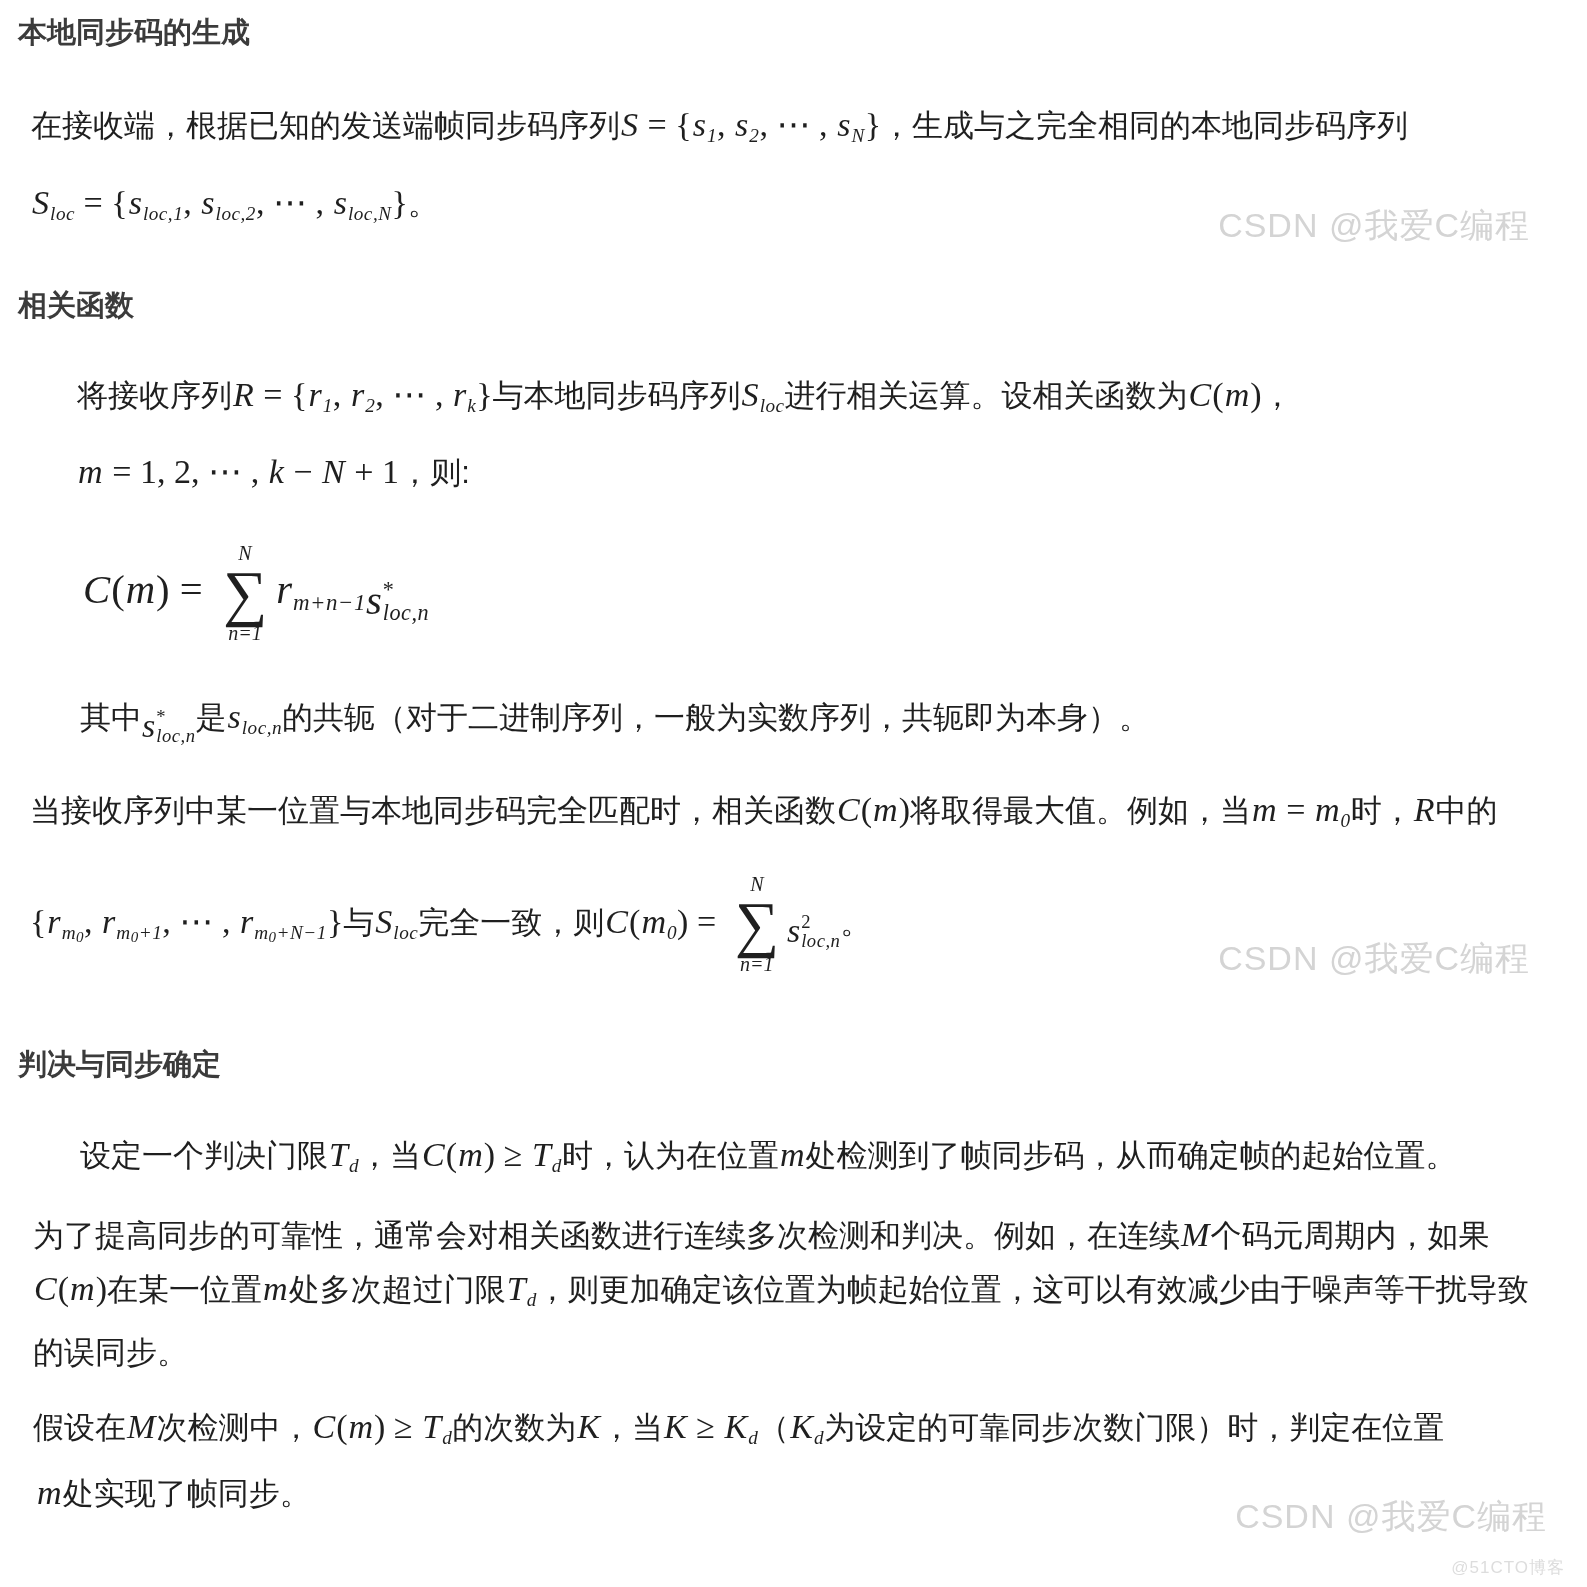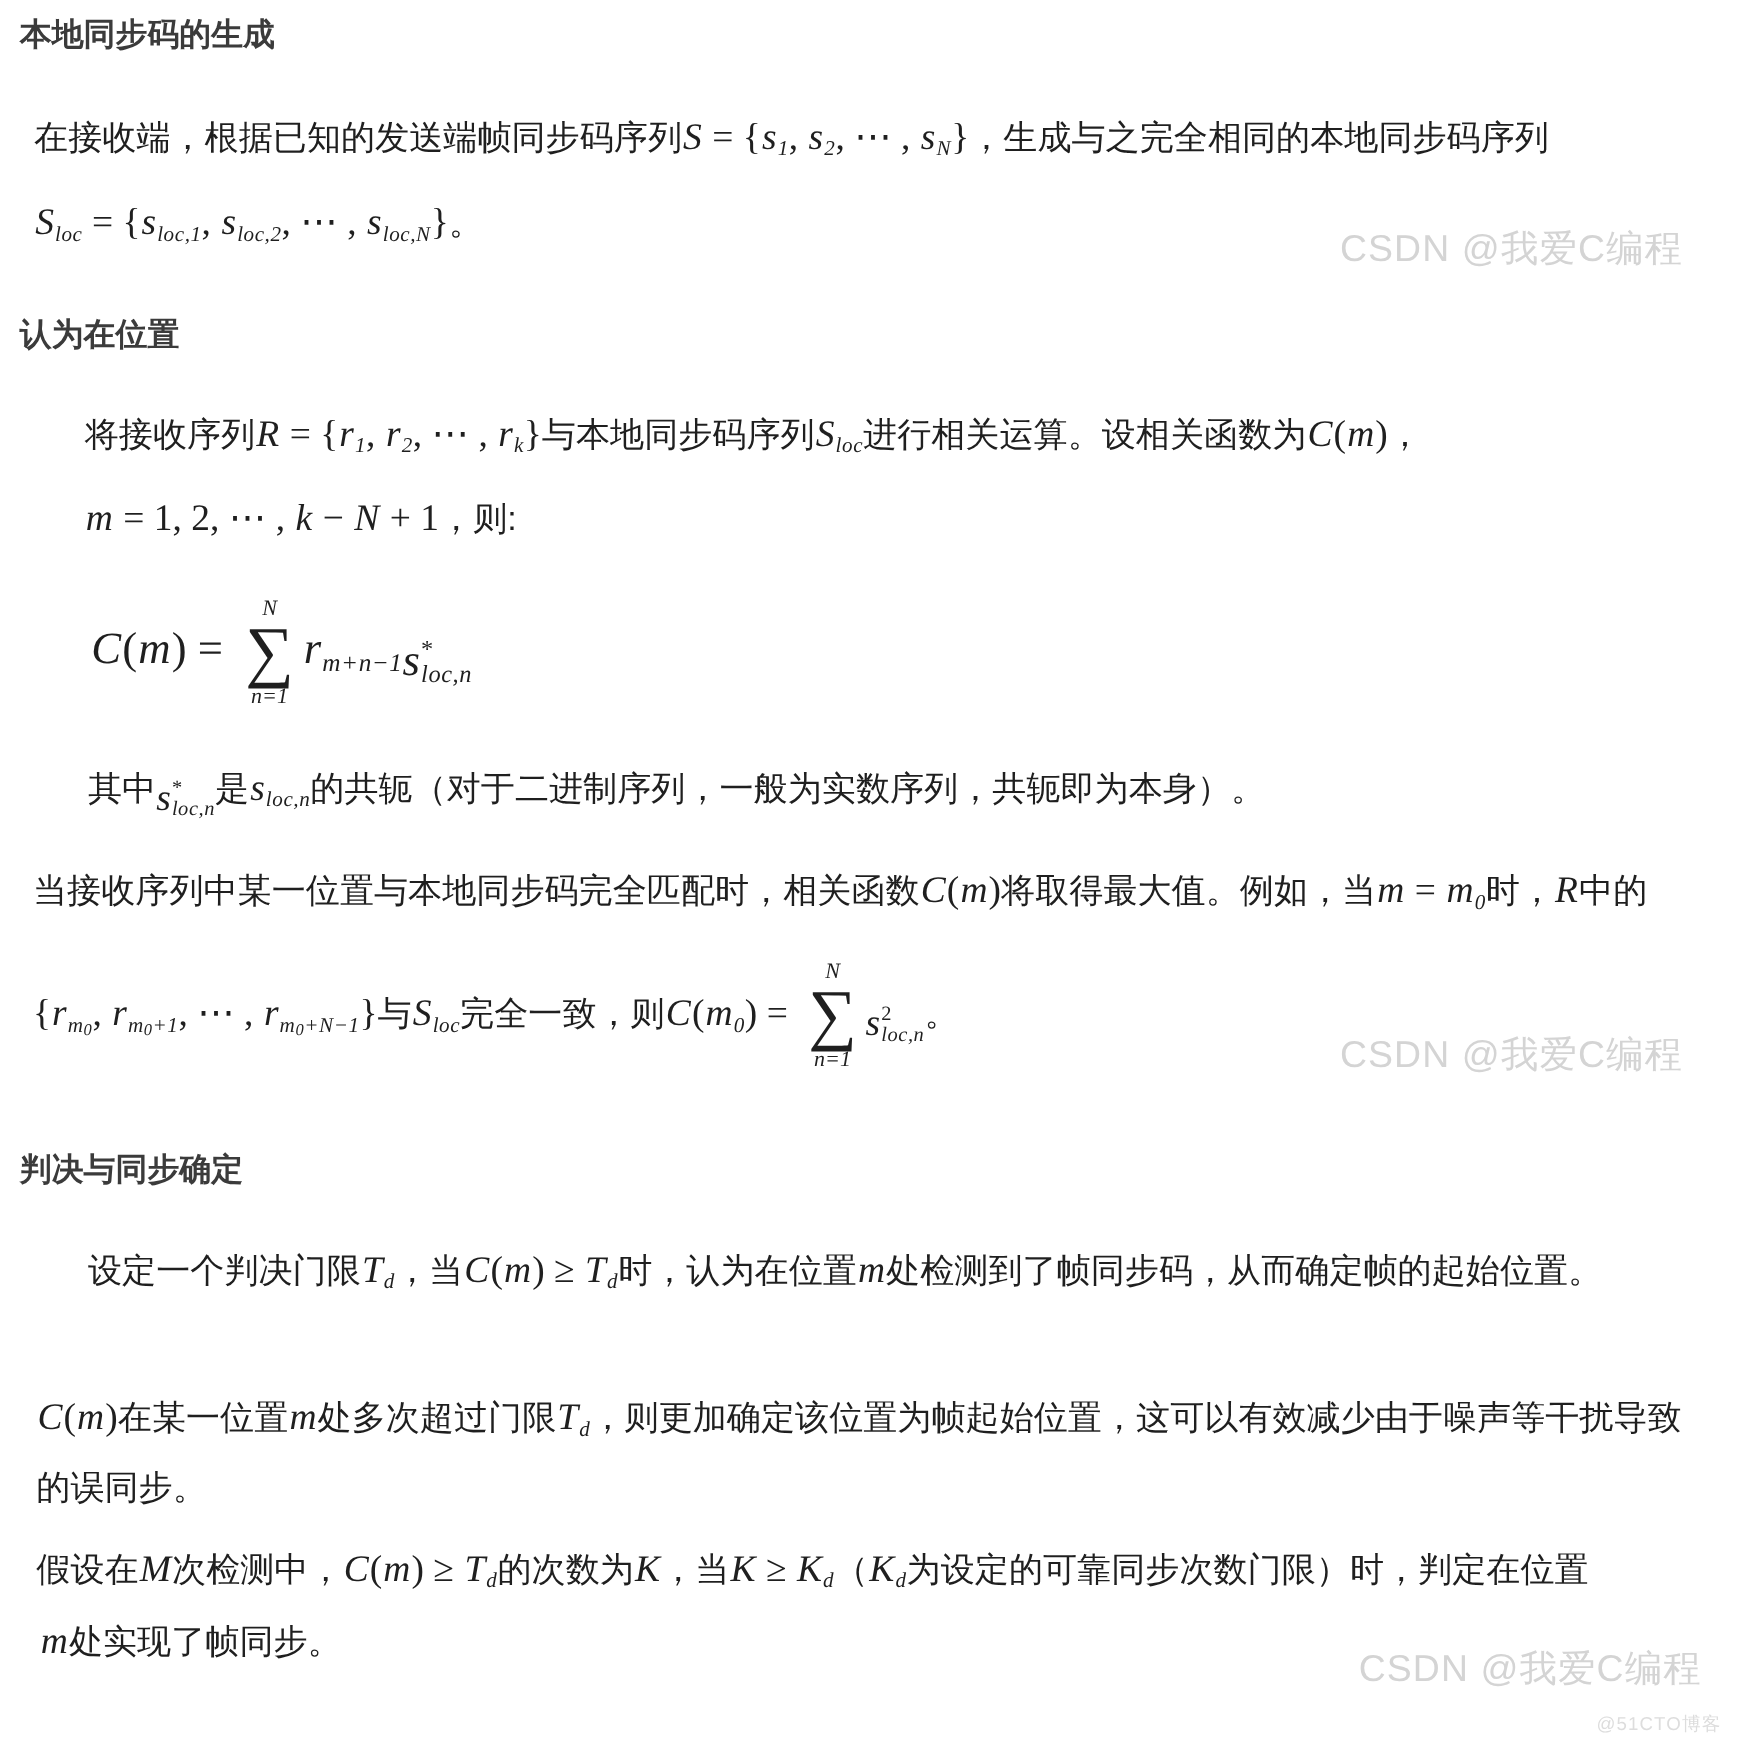--- a/index.html
+++ b/index.html
@@ -117,21 +117,21 @@
 </head>
 <body>
 
 <div class="page">
 
   <h2 class="heading" id="h1">本地同步码的生成</h2>
   <div class="line" id="p1l1"><span class="seg-cn">在接收端，根据已知的发送端帧同步码序列</span><span class="seg-it">S</span><span class="seg-up"> = {</span><span class="seg-it">s</span><span class="seg-sub"><span class="nrm">1</span></span><span class="seg-up">, </span><span class="seg-it">s</span><span class="seg-sub"><span class="nrm">2</span></span><span class="seg-up">, ⋯ , </span><span class="seg-it">s</span><span class="seg-sub"><span class="nrm">N</span></span><span class="seg-up">}</span><span class="seg-cn">，生成与之完全相同的本地同步码序列</span></div>
   <div class="line" id="p1l2"><span class="seg-it">S</span><span class="seg-sub"><span class="nrm">loc</span></span><span class="seg-up"> = {</span><span class="seg-it">s</span><span class="seg-sub"><span class="nrm">loc,1</span></span><span class="seg-up">, </span><span class="seg-it">s</span><span class="seg-sub"><span class="nrm">loc,2</span></span><span class="seg-up">, ⋯ , </span><span class="seg-it">s</span><span class="seg-sub"><span class="nrm">loc,N</span></span><span class="seg-up">}</span><span class="seg-cn">。</span></div>
   <div class="watermark" id="wm1">CSDN @我爱C编程</div>
 
-  <h2 class="heading" id="h2">认为在位置</h2>
+  <h2 class="heading" id="h2">相关函数</h2>
   <div class="line" id="p2l1"><span class="seg-cn">将接收序列</span><span class="seg-it">R</span><span class="seg-up"> = {</span><span class="seg-it">r</span><span class="seg-sub"><span class="nrm">1</span></span><span class="seg-up">, </span><span class="seg-it">r</span><span class="seg-sub"><span class="nrm">2</span></span><span class="seg-up">, ⋯ , </span><span class="seg-it">r</span><span class="seg-sub"><span class="nrm">k</span></span><span class="seg-up">}</span><span class="seg-cn">与本地同步码序列</span><span class="seg-it">S</span><span class="seg-sub"><span class="nrm">loc</span></span><span class="seg-cn">进行相关运算。设相关函数为</span><span class="seg-it">C</span><span class="seg-up">(</span><span class="seg-it">m</span><span class="seg-up">)</span><span class="seg-cn">，</span></div>
   <div class="line" id="p2l2"><span class="seg-it">m</span><span class="seg-up"> = 1, 2, ⋯ , </span><span class="seg-it">k</span><span class="seg-up"> − </span><span class="seg-it">N</span><span class="seg-up"> + 1</span><span class="seg-cn">，则:</span></div>
   <div class="line display" id="formula"><span class="seg-it">C</span><span class="seg-up">(</span><span class="seg-it">m</span><span class="seg-up">) = </span><span class="sum">
         <span class="lim">N</span>
         <span class="sigma">∑</span>
         <span class="lim">n=1</span>
       </span><span class="seg-it">r</span><span class="seg-sub"><span class="nrm">m+n−1</span></span><span class="ss">
         <span class="ssbase">s</span>
         <span class="sscol">
           <span class="sssup">*</span>
@@ -154,20 +154,21 @@
         <span class="ssbase">s</span>
         <span class="sscol">
           <span class="sssup">2</span>
           <span class="sssub">loc,n</span>
         </span>
       </span><span class="seg-cn">。</span></div>
   <div class="watermark" id="wm2">CSDN @我爱C编程</div>
 
   <h2 class="heading" id="h3">判决与同步确定</h2>
   <div class="line" id="p5"><span class="seg-cn">设定一个判决门限</span><span class="seg-it">T</span><span class="seg-sub"><span class="nrm">d</span></span><span class="seg-cn">，当</span><span class="seg-it">C</span><span class="seg-up">(</span><span class="seg-it">m</span><span class="seg-up">) ≥ </span><span class="seg-it">T</span><span class="seg-sub"><span class="nrm">d</span></span><span class="seg-cn">时，认为在位置</span><span class="seg-it">m</span><span class="seg-cn">处检测到了帧同步码，从而确定帧的起始位置。</span></div>
+  <div class="line" id="p6l1"><span class="seg-cn">为了提高同步的可靠性，通常会对相关函数进行连续多次检测和判决。例如，在连续</span><span class="seg-it">M</span><span class="seg-cn">个码元周期内，如果</span></div>
   <div class="line" id="p6l2"><span class="seg-it">C</span><span class="seg-up">(</span><span class="seg-it">m</span><span class="seg-up">)</span><span class="seg-cn">在某一位置</span><span class="seg-it">m</span><span class="seg-cn">处多次超过门限</span><span class="seg-it">T</span><span class="seg-sub"><span class="nrm">d</span></span><span class="seg-cn">，则更加确定该位置为帧起始位置，这可以有效减少由于噪声等干扰导致</span></div>
   <div class="line" id="p6l3"><span class="seg-cn">的误同步。</span></div>
   <div class="line" id="p7l1"><span class="seg-cn">假设在</span><span class="seg-it">M</span><span class="seg-cn">次检测中，</span><span class="seg-it">C</span><span class="seg-up">(</span><span class="seg-it">m</span><span class="seg-up">) ≥ </span><span class="seg-it">T</span><span class="seg-sub"><span class="nrm">d</span></span><span class="seg-cn">的次数为</span><span class="seg-it">K</span><span class="seg-cn">，当</span><span class="seg-it">K</span><span class="seg-up"> ≥ </span><span class="seg-it">K</span><span class="seg-sub"><span class="nrm">d</span></span><span class="seg-cn">（</span><span class="seg-it">K</span><span class="seg-sub"><span class="nrm">d</span></span><span class="seg-cn">为设定的可靠同步次数门限）时，判定在位置</span></div>
   <div class="line" id="p7l2"><span class="seg-it">m</span><span class="seg-cn">处实现了帧同步。</span></div>
   <div class="watermark" id="wm3">CSDN @我爱C编程</div>
   <div class="watermark-small" id="wm4">@51CTO博客</div>
 
 </div>
 
 </body></html>

